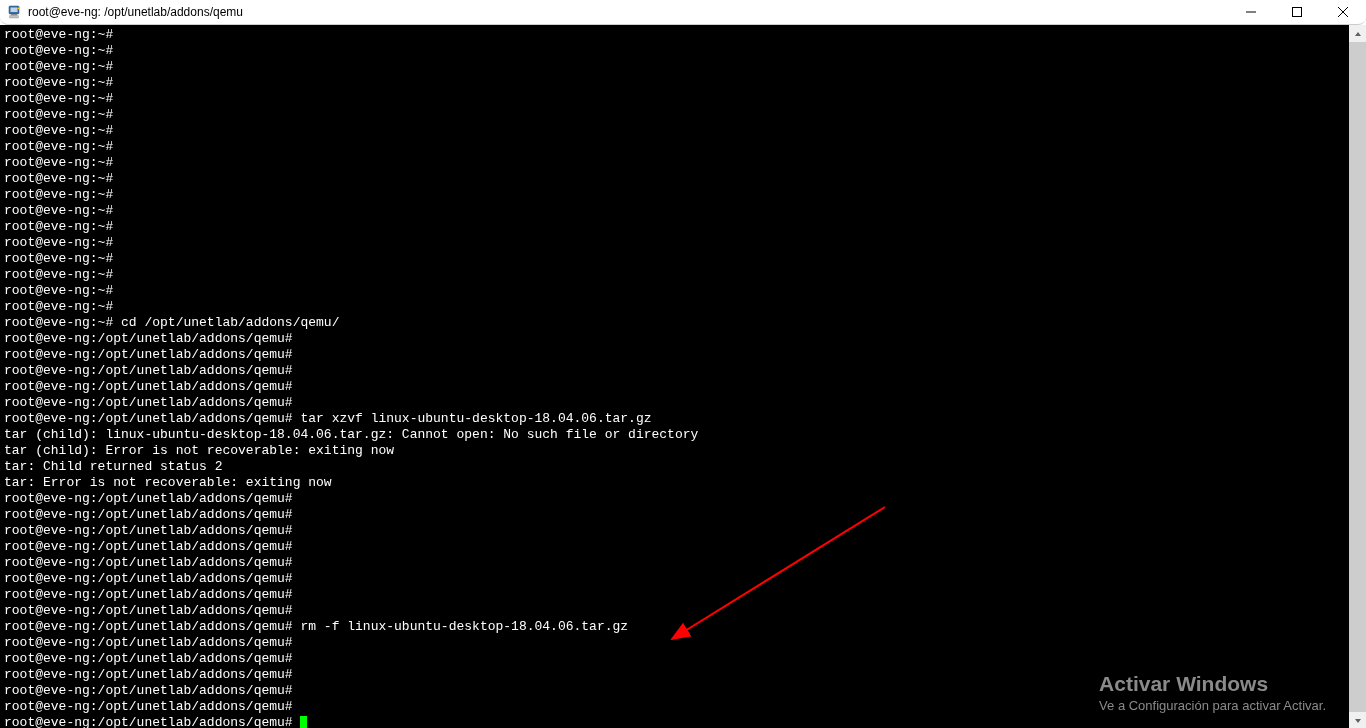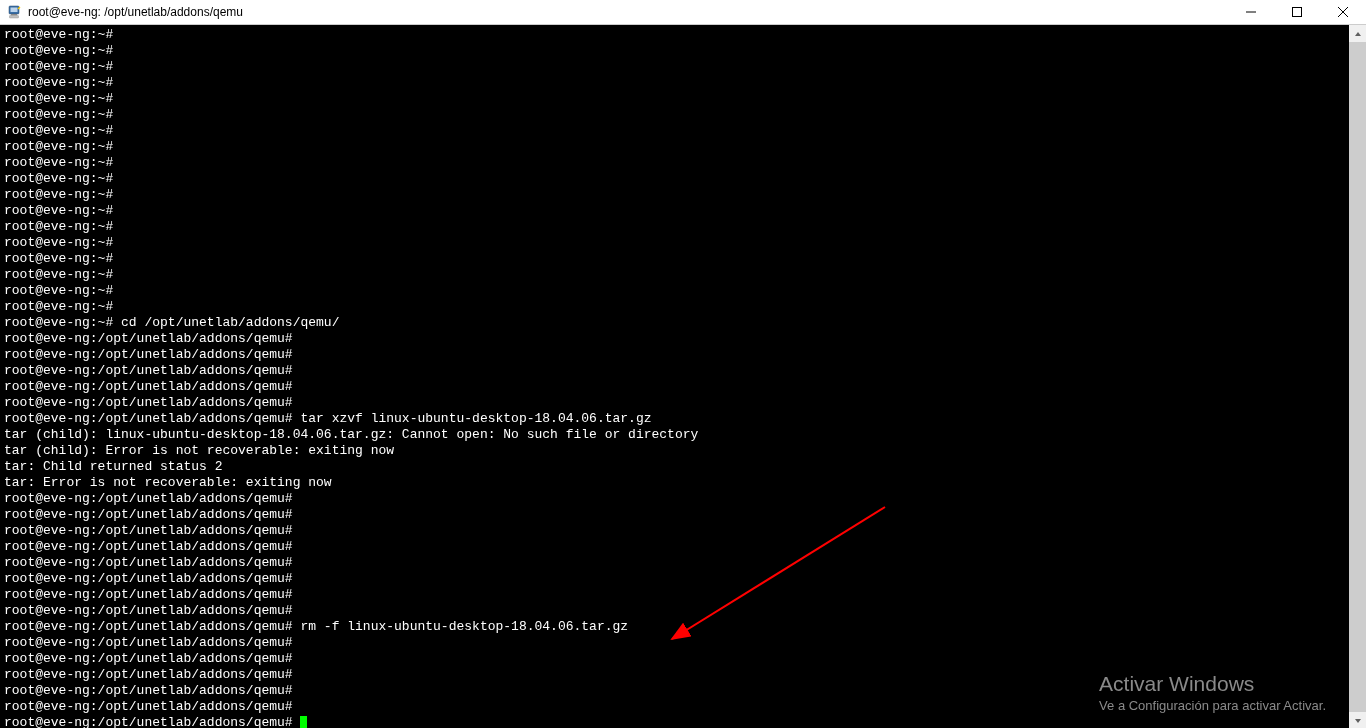--- a/index.html
+++ b/index.html
@@ -1,32 +1,32 @@
 <!DOCTYPE html>
 <html><head>
 <meta charset="utf-8">
 <style>
   html,body{margin:0;padding:0;width:1366px;height:728px;overflow:hidden;font-family:"Segoe UI",Arial,sans-serif;background:#fff;}
-  .titlebar{height:24px;background:#fff;display:flex;align-items:center;border-bottom:1px solid #ccc;}
+  .titlebar{height:24px;background:#fff;display:flex;align-items:center;border-bottom:1px solid #ccc;border-radius:8px;}
   .titlebar .app-icon{width:16px;height:16px;margin:0 6px;display:flex;align-items:center;justify-content:center;}
   .titlebar .title-text{font-size:12px;color:#000;flex:0 0 auto;}
   .titlebar .spacer{flex:1 1 auto;}
   .winbtn{width:46px;height:24px;display:flex;align-items:center;justify-content:center;color:#000;font-size:10px;}
   .winbtn svg{display:block;}
   .terminal-wrap{position:relative;width:1366px;height:704px;background:#000;}
   .terminal{position:absolute;left:0;top:0;width:1349px;height:704px;background:#000;color:#fff;
     font-family:Consolas,"Courier New",monospace;font-size:13px;line-height:16px;padding:2px 4px 0 4px;box-sizing:border-box;white-space:pre;overflow:hidden;}
   .cursor{display:inline-block;width:7px;height:14px;background:#00ff00;vertical-align:text-bottom;}
   .scrollbar{position:absolute;right:0;top:0;width:17px;height:704px;background:#f0f0f0;}
   .scroll-up,.scroll-down{width:17px;height:17px;background:#f0f0f0;display:flex;align-items:center;justify-content:center;color:#606060;font-size:9px;}
   .scroll-track{width:17px;height:670px;background:#f0f0f0;position:relative;}
   .scroll-thumb{width:17px;height:670px;background:#cdcdcd;position:absolute;top:0;}
   
   .watermark{position:absolute;right:40px;bottom:14px;color:#8a8a8a;font-family:"Segoe UI Light","Segoe UI",Arial,sans-serif;text-align:left;pointer-events:none;}
-  .watermark .wm-title{font-size:21px;font-weight:400;line-height:26px;}
+  .watermark .wm-title{font-size:21px;font-weight:700;line-height:26px;}
   .watermark .wm-sub{font-size:13px;line-height:18px;}
   
   .arrow{position:absolute;pointer-events:none;}
 </style>
 </head>
 <body>
 
 <div class="titlebar">
   <span class="app-icon">
     <svg width="14" height="14" viewBox="0 0 14 14">

